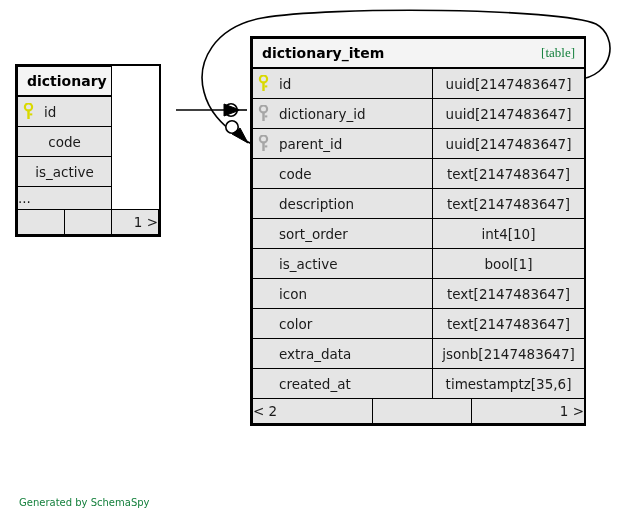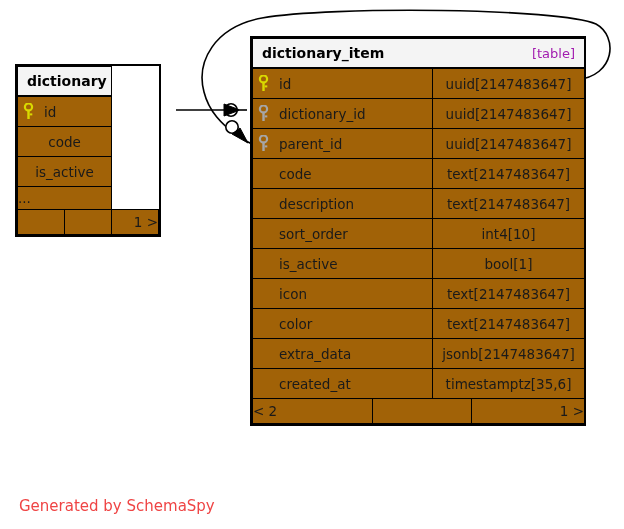--- a/index.html
+++ b/index.html
@@ -42,21 +42,21 @@
   }
 
   .tbl {
     border-collapse: collapse;
     width: 100%;
     table-layout: fixed;
   }
   .tbl td {
     border: 1px solid #000000;
     padding: 0;
-    background: #a16207;
+    background: #e5e5e5;
     font-size: 13.5px;
     color: #1a1a1a;
     height: 29px;
     vertical-align: middle;
     white-space: nowrap;
     overflow: hidden;
   }
 
   
   .hdr-cell {
@@ -71,22 +71,23 @@
     justify-content: space-between;
     width: 100%;
   }
   .tbl-name {
     font-weight: bold;
     font-size: 14px;
     color: #000000;
   }
   .tbl-tag {
     font-size: 13px;
-    color: #a21caf;
+    color: #15803d;
     padding-left: 10px;
+    font-family: Liberation Serif, serif;
   }
 
   
   .col-name {
     padding: 0 6px;
     position: relative;
   }
   .col-name-inner {
     display: flex;
     align-items: center;
@@ -125,22 +126,22 @@
   }
   .foot-left  { text-align: left; }
   .foot-mid   { text-align: center; }
   .foot-right { text-align: right; }
 
   
   #caption {
     position: absolute;
     left: 19px;
     top: 497px;
-    font-size: 15px;
-    color: #ef4444;
+    font-size: 10px;
+    color: #15803d;
     z-index: 3;
   }
 </style>
 </head>
 <body>
 
 <div id="canvas">
 
   <svg id="edges" viewBox="0 0 624 529" width="624" height="529" xmlns="http://www.w3.org/2000/svg">
 

